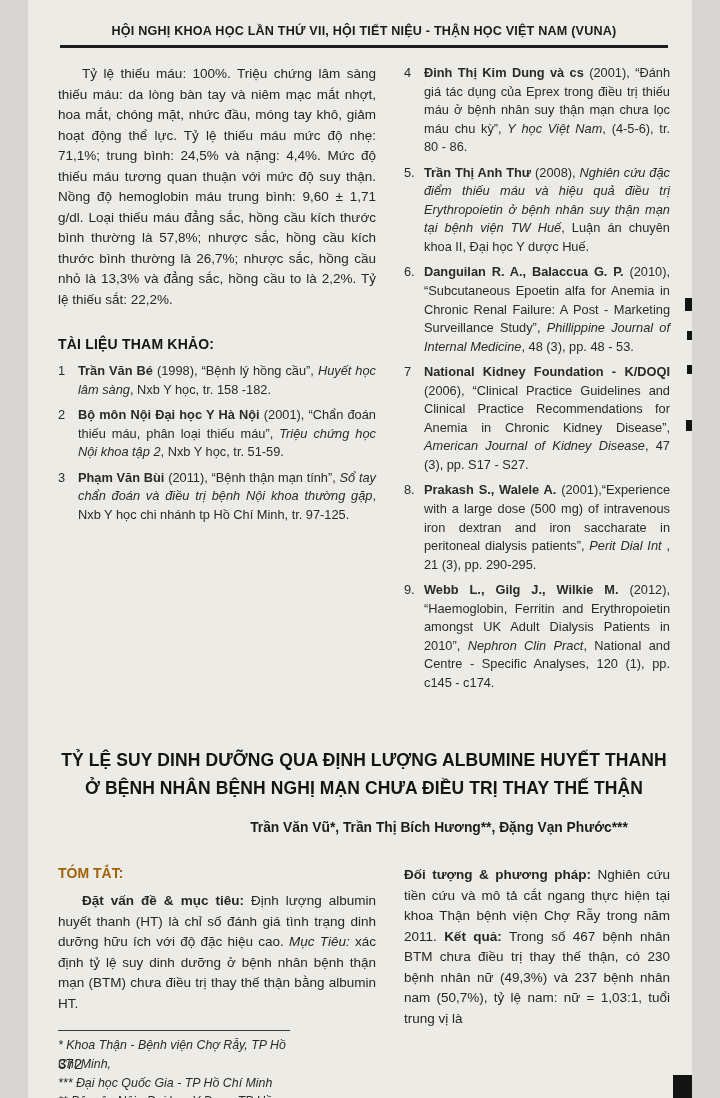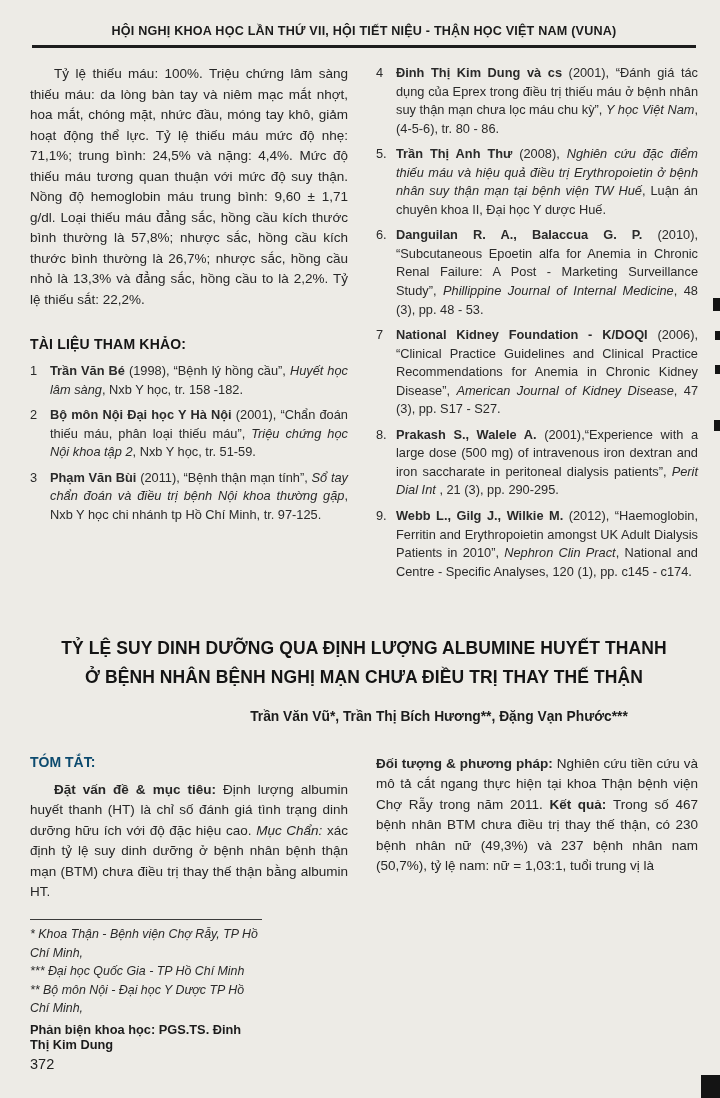--- a/index.html
+++ b/index.html
@@ -1,19 +1,19 @@
 <!DOCTYPE html>
 <html><head>
 <meta charset="utf-8">
 <style>
   html,body{margin:0;padding:0;}
   body{background:#d8d6d2;font-family:"Liberation Sans", sans-serif;}
   .page{
     position:relative;
-    width:720px;height:1098px;
+    width:664px;height:1098px;
     margin:0 auto;
     background:#edebe6;
     color:#222;
     overflow:hidden;
   }
   .inner{padding:22px 22px 0 30px;}
   .conf-header{
     text-align:center;
     font-weight:bold;
     font-size:12.6px;
@@ -68,21 +68,21 @@
     padding-left:150px;
     font-weight:bold;
     font-size:13.8px;
     color:#1c1c1c;
   }
   .abstract-section{margin-top:30px;}
   .abstract-heading{
     margin:0 0 10px 0;
     font-size:14px;
     font-weight:bold;
-    color:#0c4a6e;
+    color:#a16207;
   }
   .footnotes{margin-top:16px;border-top:1px solid #3a3a3a;width:232px;padding-top:5px;}
   .fn{
     font-style:italic;
     font-size:12.4px;
     line-height:1.5;
     color:#2a2a2a;
   }
   .fn-review{
     margin-top:4px;
@@ -164,21 +164,21 @@
     <div class="article-title">
       <div>TỶ LỆ SUY DINH DƯỠNG QUA ĐỊNH LƯỢNG ALBUMINE HUYẾT THANH</div>
       <div>Ở BỆNH NHÂN BỆNH NGHỊ MẠN CHƯA ĐIỀU TRỊ THAY THẾ THẬN</div>
     </div>
 
     <div class="authors">Trần Văn Vũ*, Trần Thị Bích Hương**, Đặng Vạn Phước***</div>
 
     <div class="columns abstract-section">
       <div class="col-left">
         <div class="abstract-heading">TÓM TẮT:</div>
-        <p class="body-par indent"><span class="b">Đặt vấn đề &amp; mục tiêu: </span><span>Định lượng albumin huyết thanh (HT) là chỉ số đánh giá tình trạng dinh dưỡng hữu ích với độ đặc hiệu cao. </span><span class="i">Mục Chẩn:</span><span> xác định tỷ lệ suy dinh dưỡng ở bệnh nhân bệnh thận mạn (BTM) chưa điều trị thay thế thận bằng albumin HT.</span></p>
+        <p class="body-par indent"><span class="b">Đặt vấn đề &amp; mục tiêu: </span><span>Định lượng albumin huyết thanh (HT) là chỉ số đánh giá tình trạng dinh dưỡng hữu ích với độ đặc hiệu cao. </span><span class="i">Mục Tiêu:</span><span> xác định tỷ lệ suy dinh dưỡng ở bệnh nhân bệnh thận mạn (BTM) chưa điều trị thay thế thận bằng albumin HT.</span></p>
         <div class="footnotes">
           <div class="fn">* Khoa Thận - Bệnh viện Chợ Rẫy, TP Hồ Chí Minh,</div>
           <div class="fn">*** Đại học Quốc Gia - TP Hồ Chí Minh</div>
           <div class="fn">** Bộ môn Nội - Đại học Y Dược TP Hồ Chí Minh,</div>
           <div class="fn-review">Phản biện khoa học: PGS.TS. Đinh Thị Kim Dung</div>
         </div>
       </div>
       <div class="col-right">
         <p class="body-par"><span class="b">Đối tượng &amp; phương pháp: </span><span>Nghiên cứu tiền cứu và mô tả cắt ngang thực hiện tại khoa Thận bệnh viện Chợ Rẫy trong năm 2011. </span><span class="b">Kết quả: </span><span>Trong số 467 bệnh nhân BTM chưa điều trị thay thế thận, có 230 bệnh nhân nữ (49,3%) và 237 bệnh nhân nam (50,7%), tỷ lệ nam: nữ = 1,03:1, tuổi trung vị là</span></p>
       </div>

